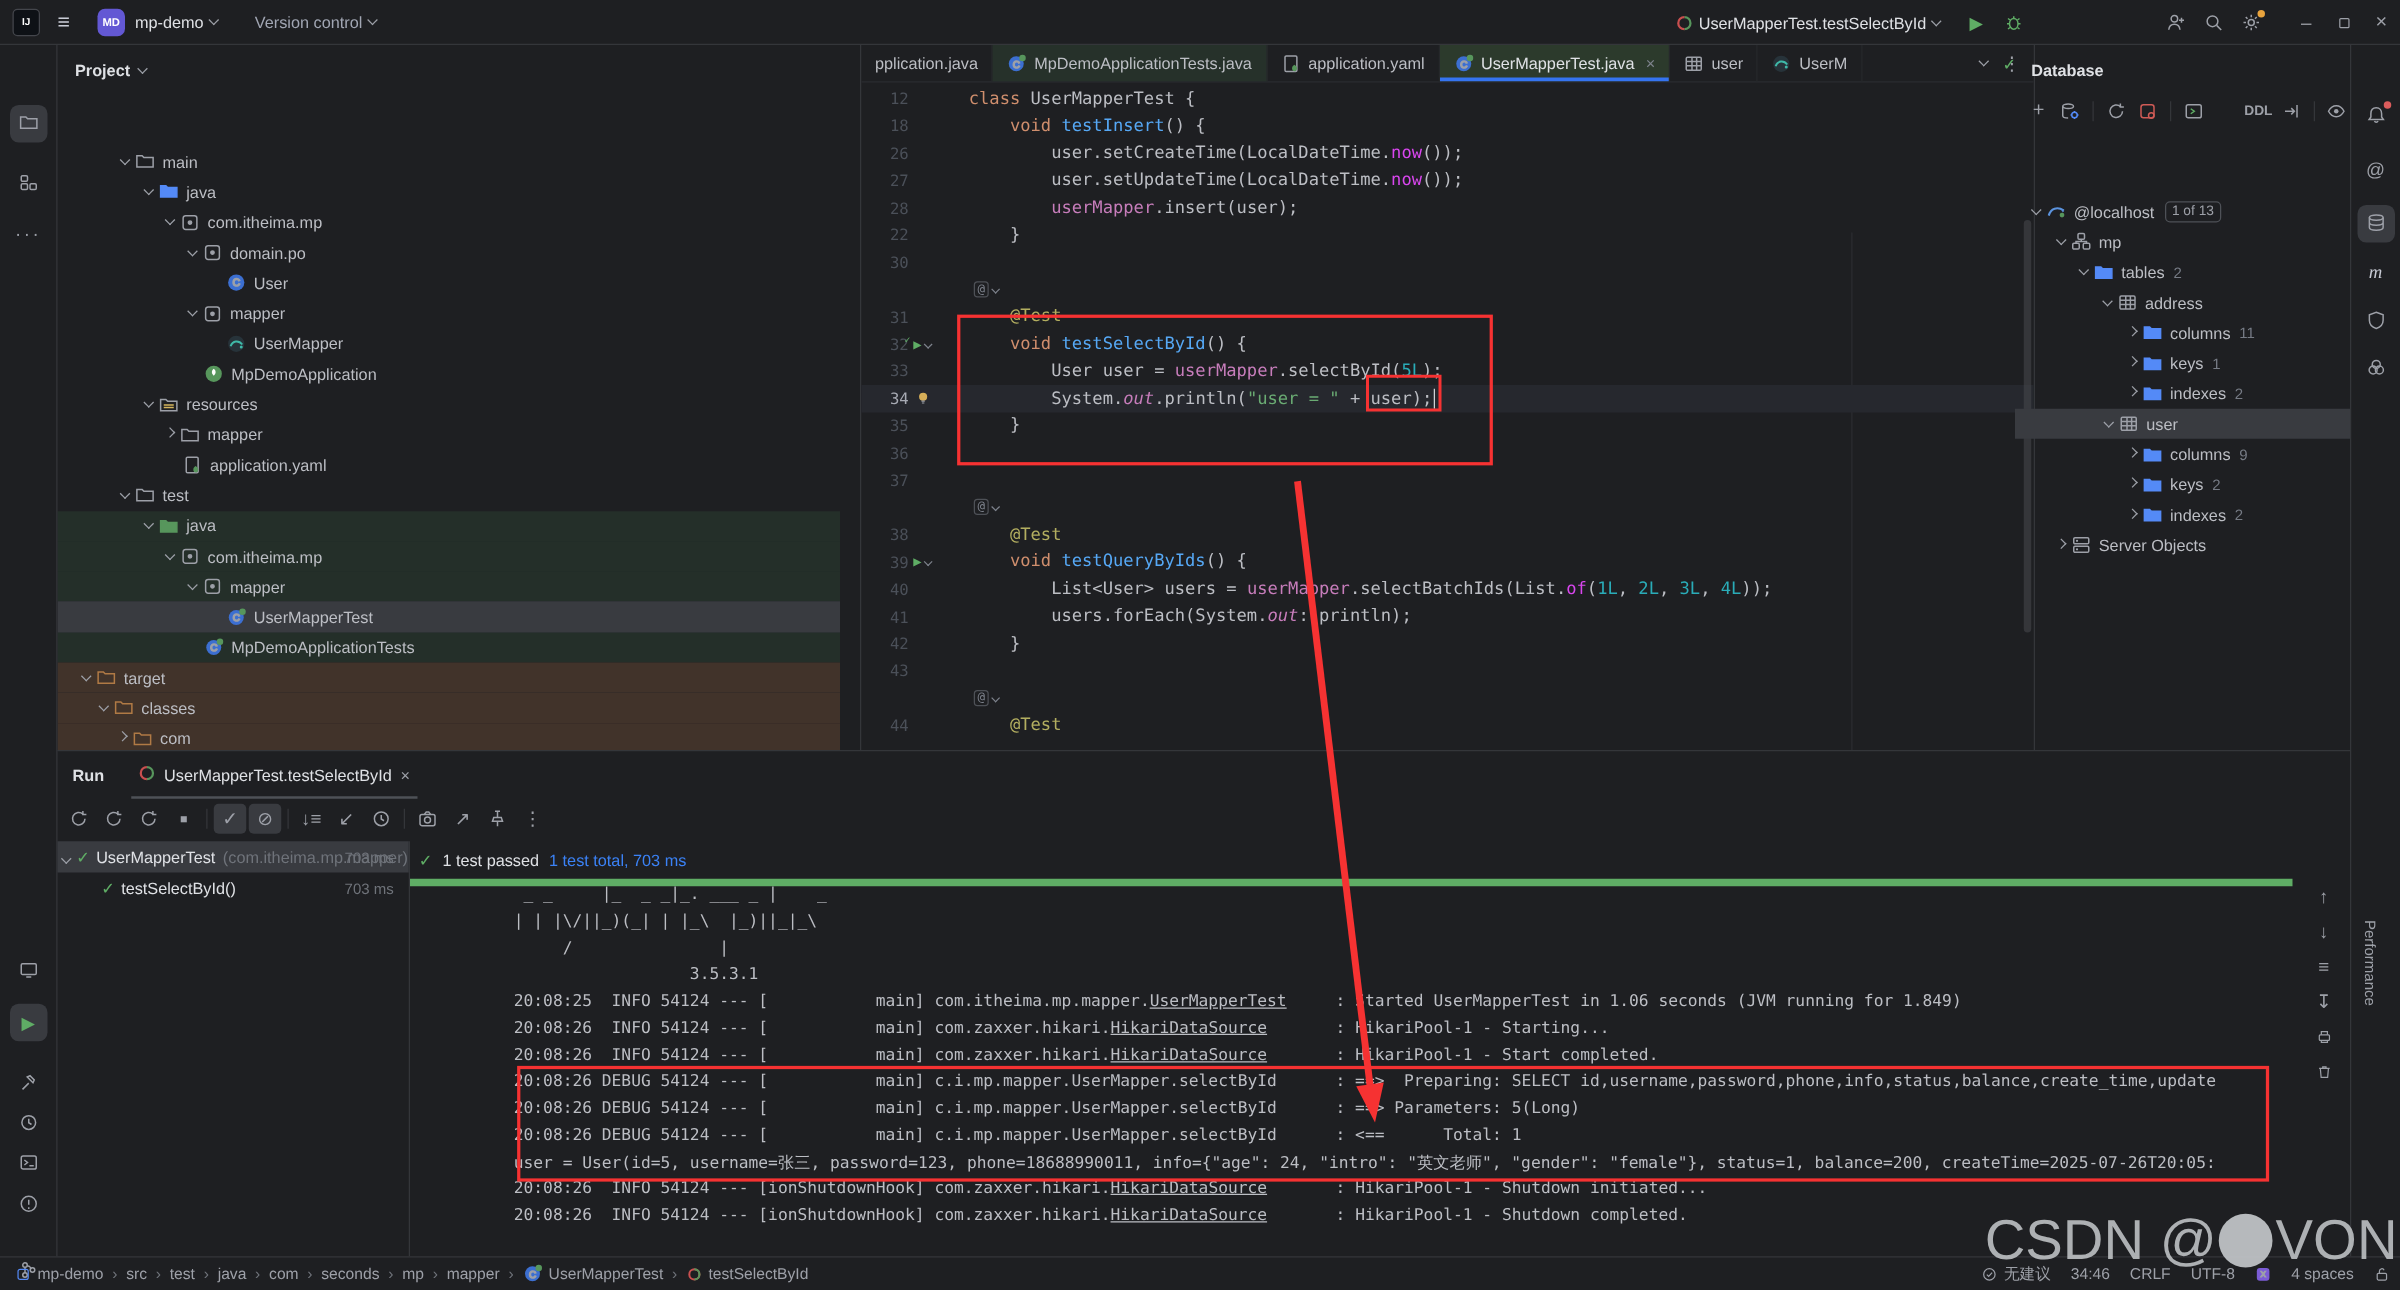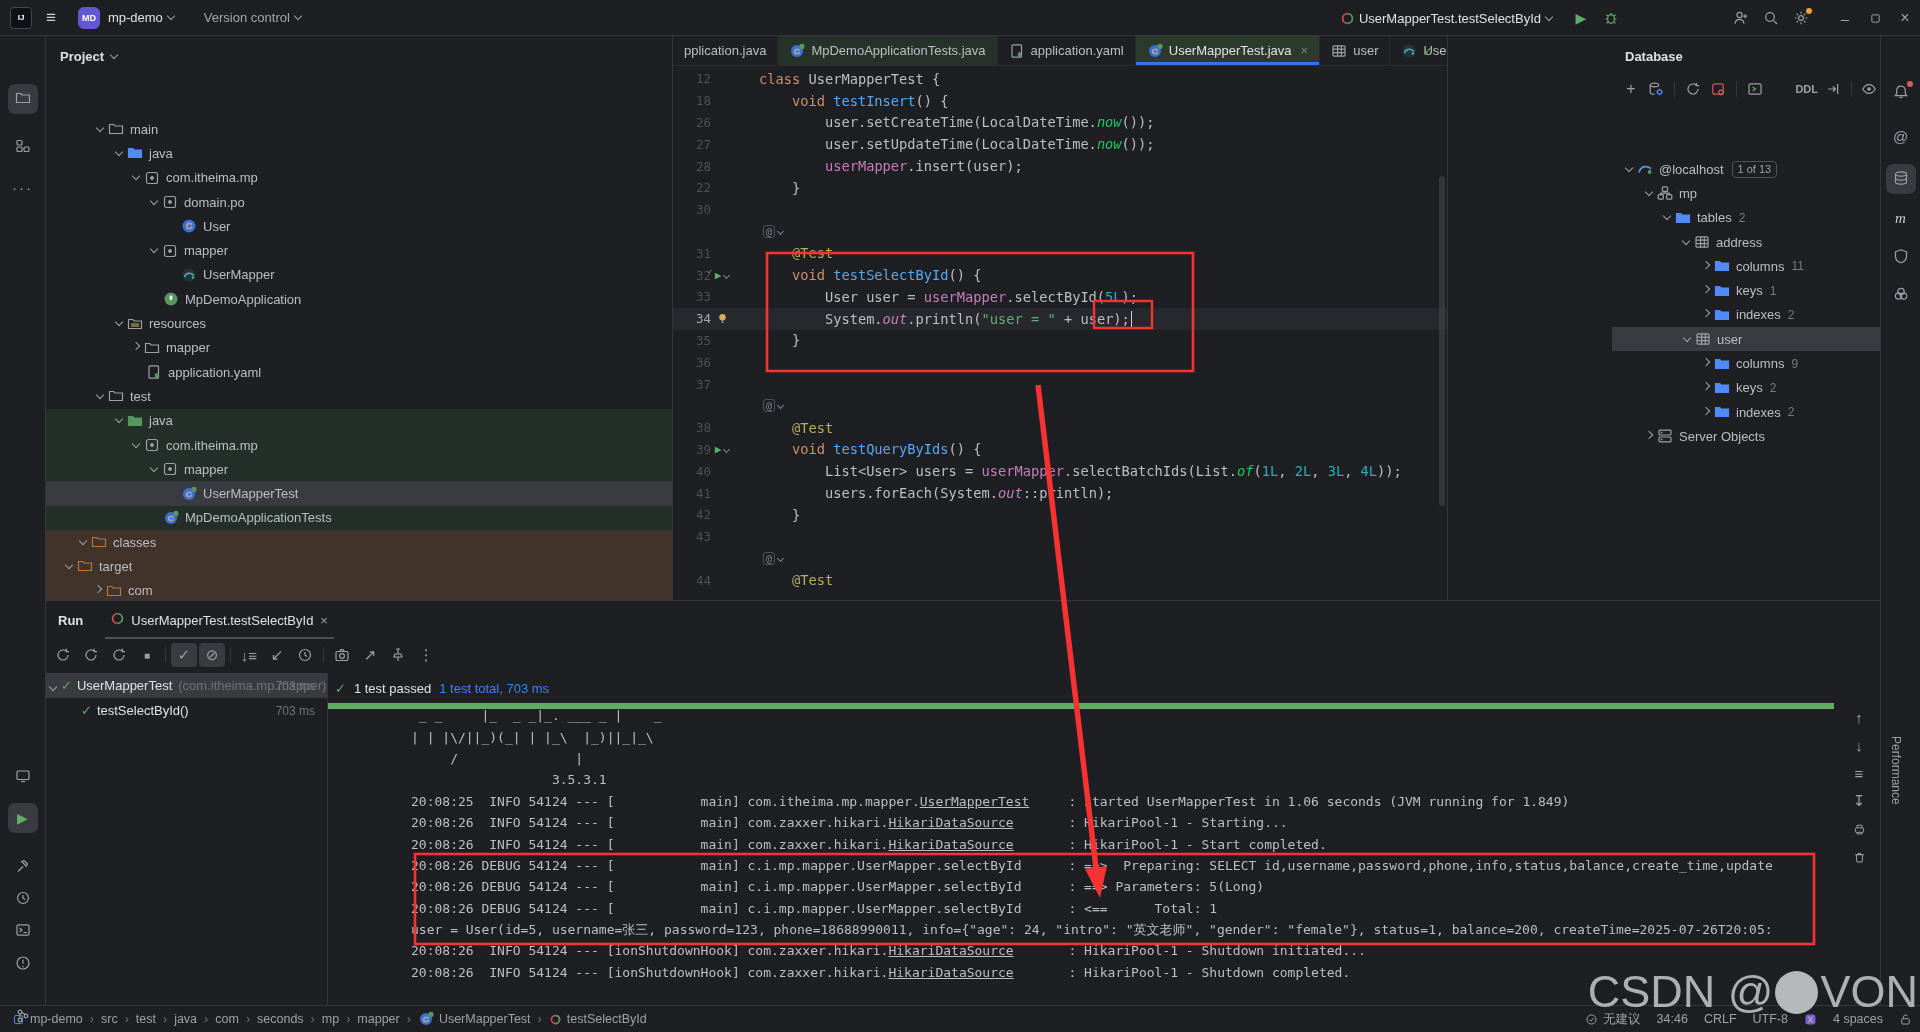--- a/index.html
+++ b/index.html
@@ -35,37 +35,37 @@
 .trow{height:24.3px;display:flex;align-items:center;white-space:nowrap;position:relative}
 .trow .chevslot{width:17px;display:inline-flex;justify-content:center;flex:none}
 .trow .lbl{margin-left:6px;color:#BCBEC4}
 .trow.sel{background:#393B40}
 .scope-test{background:rgba(78,146,84,0.14)}
 .scope-target{background:#41332A}
 .trow.sel.scope-test,.trow.sel.scope-target{background:#393B40}
 .badge{margin-left:7px;color:#767B85;font-size:12px}
 .badgebox{margin-left:8px;color:#9DA0A8;font-size:11px;border:1px solid #4E5157;border-radius:4px;padding:0 5px;line-height:15px}
 
-#editor{position:absolute;left:672px;top:36px;width:776px;height:564px;border-left:1px solid #34363A;border-right:1px solid #34363A;overflow:hidden}
+#editor{position:absolute;left:688px;top:36px;width:940px;height:564px;border-left:1px solid #34363A;border-right:1px solid #34363A;overflow:hidden}
 #tabbar{height:30px;display:flex;border-bottom:1px solid #2A2C30;align-items:stretch}
 .tab{display:flex;align-items:center;gap:6px;padding:0 11px;border-right:1px solid #26282B;color:#BCBEC4;position:relative;flex:none}
 .tab.test{background:#26312A}
 .tab.active{background:#2C3A2C;color:#DFE1E5}
 .tab.active:after{content:"";position:absolute;left:0;right:0;bottom:0;height:3px;background:#3574F0}
 .tab .close{color:#7E838D;margin-left:3px}
 .tabend{display:flex;align-items:center;gap:12px;padding:0 10px;margin-left:auto}
 #code{position:absolute;left:0;top:30px;width:940px;height:534px;font-family:"DejaVu Sans Mono",monospace;font-size:13.7px}
 .cl{position:absolute;left:0;width:940px;height:21.8px;display:flex;align-items:center;white-space:pre}
 .cl.cur{background:#26282E}
 .lnum{width:38px;flex:none;text-align:right;color:#4B5059;font-size:12.5px}
 .cl.cur .lnum{color:#A7AAB3}
 .gslot{width:22px;flex:none;display:flex;justify-content:center;align-items:center;position:relative}
 .fslot{width:26px;flex:none}
 .tk-k{color:#CF8E6D}.tk-m{color:#56A8F5}.tk-f{color:#C77DBB}.tk-s{color:#6AAB73}.tk-n{color:#2AACB8}.tk-a{color:#B3AE60}.tk-d{color:#BCBEC4}
-.tk-i{color:#C77DBB;font-style:italic}.tk-i2{color:#22c55e;font-style:italic}
+.tk-i{color:#C77DBB;font-style:italic}.tk-i2{color:#d946ef;}
 .caret{display:inline-block;width:1.5px;height:16px;background:#D0D2D6;margin-left:1px}
 .grun{color:#5FAD65;font-size:11px;position:relative}
 .grun .pp{position:absolute;left:-7px;top:-2px;font-size:8px}
 .minichev{display:inline-block;width:5px;height:5px;border-right:1.2px solid #7E838D;border-bottom:1.2px solid #7E838D;transform:rotate(45deg);margin-left:3px}
 .foldmark{color:#7E838D;font-size:10px;border:1px solid #4E5157;border-radius:3px;padding:0 2px;line-height:11px;margin-left:4px}
 .iguide{position:absolute;left:792px;top:120px;width:1px;height:472px;background:#2B2D31}
 .scrollthumb{position:absolute;right:2px;top:140px;width:6px;height:330px;background:#44464B;border-radius:3px;opacity:.6}
 .inspectok{position:absolute;right:14px;top:8px;color:#5FAD65;font-size:13px}
 
 #dbpanel{position:absolute;left:1612px;top:36px;width:268px;height:564px;overflow:hidden}
@@ -447,41 +447,41 @@
       <div class="trow  scope-test" style="padding-left:117px">
         <span style="display:inline-flex">
           <svg class="ic" viewBox="0 0 16 16" fill="none" stroke="#9DA0A8" stroke-width="1.2">
             <circle cx="8" cy="8" r="6" fill="#3C6FD1" stroke="none"></circle>
             <text x="8" y="11" font-size="8" fill="#fff" text-anchor="middle" font-family="Liberation Sans">C</text>
             <circle cx="13" cy="3.4" r="2.6" fill="#57965C" stroke="none"></circle>
           </svg>
         </span>
         <span class="lbl ">MpDemoApplicationTests</span>
       </div>
+      <div class="trow  scope-target" style="padding-left:14px">
+        <span class="chevslot">
+          <span class="chev "></span>
+        </span>
+        <span style="display:inline-flex">
+          <svg class="ic" viewBox="0 0 16 16" fill="none" stroke="#9DA0A8" stroke-width="1.2">
+            <path d="M1.5 3.5h4.2l1.4 1.5h7.4v7.5H1.5z" stroke="#B07A45"></path>
+          </svg>
+        </span>
+        <span class="lbl ">target</span>
+      </div>
       <div class="trow  scope-target" style="padding-left:28px">
         <span class="chevslot">
           <span class="chev "></span>
         </span>
         <span style="display:inline-flex">
           <svg class="ic" viewBox="0 0 16 16" fill="none" stroke="#9DA0A8" stroke-width="1.2">
             <path d="M1.5 3.5h4.2l1.4 1.5h7.4v7.5H1.5z" stroke="#B07A45"></path>
           </svg>
         </span>
         <span class="lbl ">classes</span>
-      </div>
-      <div class="trow  scope-target" style="padding-left:14px">
-        <span class="chevslot">
-          <span class="chev "></span>
-        </span>
-        <span style="display:inline-flex">
-          <svg class="ic" viewBox="0 0 16 16" fill="none" stroke="#9DA0A8" stroke-width="1.2">
-            <path d="M1.5 3.5h4.2l1.4 1.5h7.4v7.5H1.5z" stroke="#B07A45"></path>
-          </svg>
-        </span>
-        <span class="lbl ">target</span>
       </div>
       <div class="trow  scope-target" style="padding-left:43px">
         <span class="chevslot">
           <span class="chev r"></span>
         </span>
         <span style="display:inline-flex">
           <svg class="ic" viewBox="0 0 16 16" fill="none" stroke="#9DA0A8" stroke-width="1.2">
             <path d="M1.5 3.5h4.2l1.4 1.5h7.4v7.5H1.5z" stroke="#B07A45"></path>
           </svg>
         </span>

